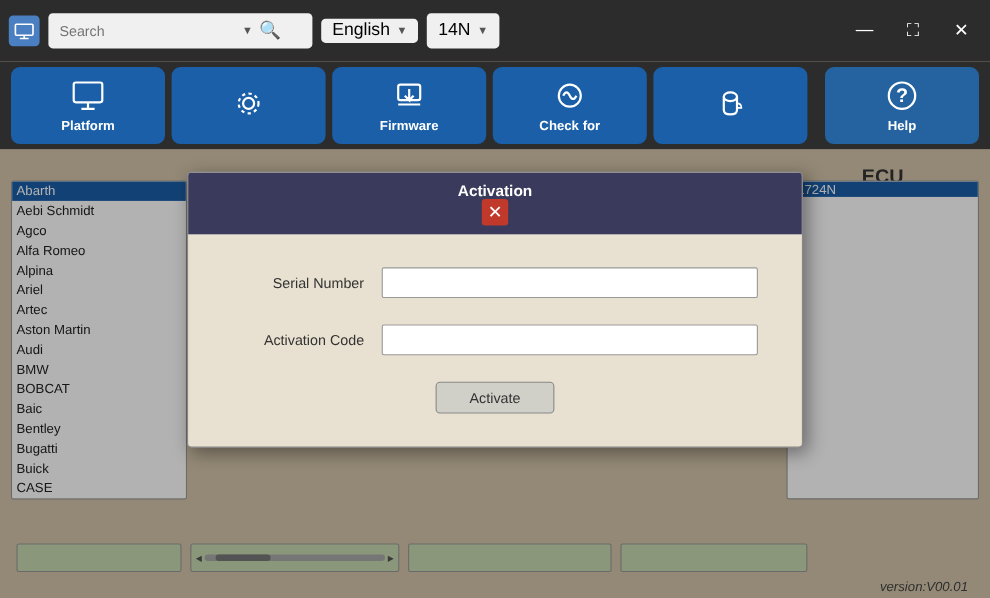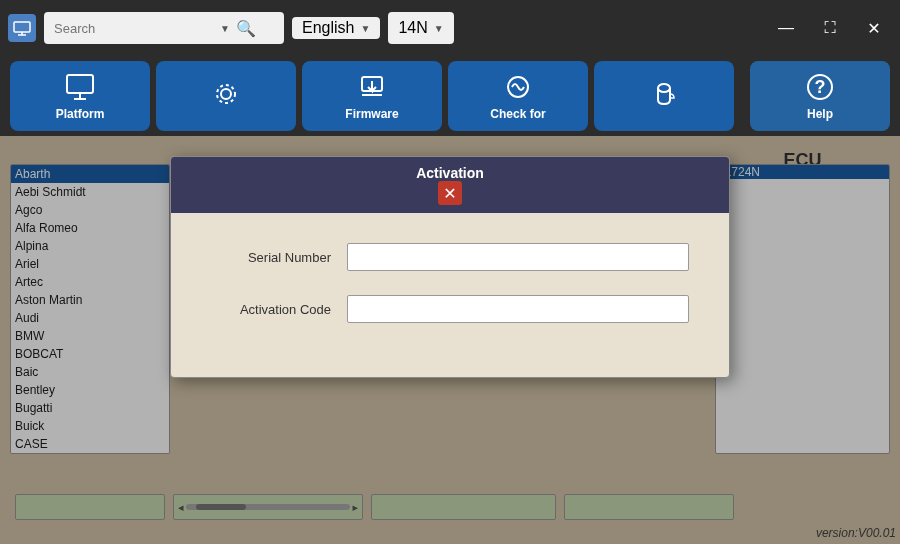--- a/index.html
+++ b/index.html
@@ -469,38 +469,41 @@
         <div style="width:50px;height:6px;background:#777;border-radius:3px;position:absolute;left:10px;"></div>
       </div>
       <span style="font-size:11px;color:#555;cursor:pointer;">▸</span>
     </div>
     <div class="scroll-bar-container" id="bar3" style="width:185px;height:26px;background:#c8d8b0;border:1px solid #999;">
     </div>
     <div class="scroll-bar-container" id="bar4" style="width:170px;height:26px;background:#c8d8b0;border:1px solid #999;">
     </div>
   </div>
 
-  <div id="version-bar" style="text-align:right;padding:2px 4px 4px 0;font-size:12px;color:#444;font-style:italic;">
+  <div id="version-bar" style="text-align:right;padding:2px 20px 4px 0;font-size:12px;color:#444;font-style:italic;">
     <span>version:V00.01</span>
   </div>
 
   <div id="modal-overlay">
     <div id="modal">
       <div id="modal-header">
         <span id="modal-title">Activation</span>
         <button id="modal-close">
           <span>✕</span>
         </button>
       </div>
       <div id="modal-body">
         <div class="form-row">
           <label class="form-label">Serial Number</label>
           <input class="form-input" type="text" style="">
         </div>
         <div class="form-row">
           <label class="form-label">Activation Code</label>
           <input class="form-input" type="text" style="">
         </div>
+        <div id="activate-btn-row">
+          <button id="activate-btn">Activate</button>
+        </div>
       </div>
     </div>
   </div>
 
 </div>
 
 </body></html>

